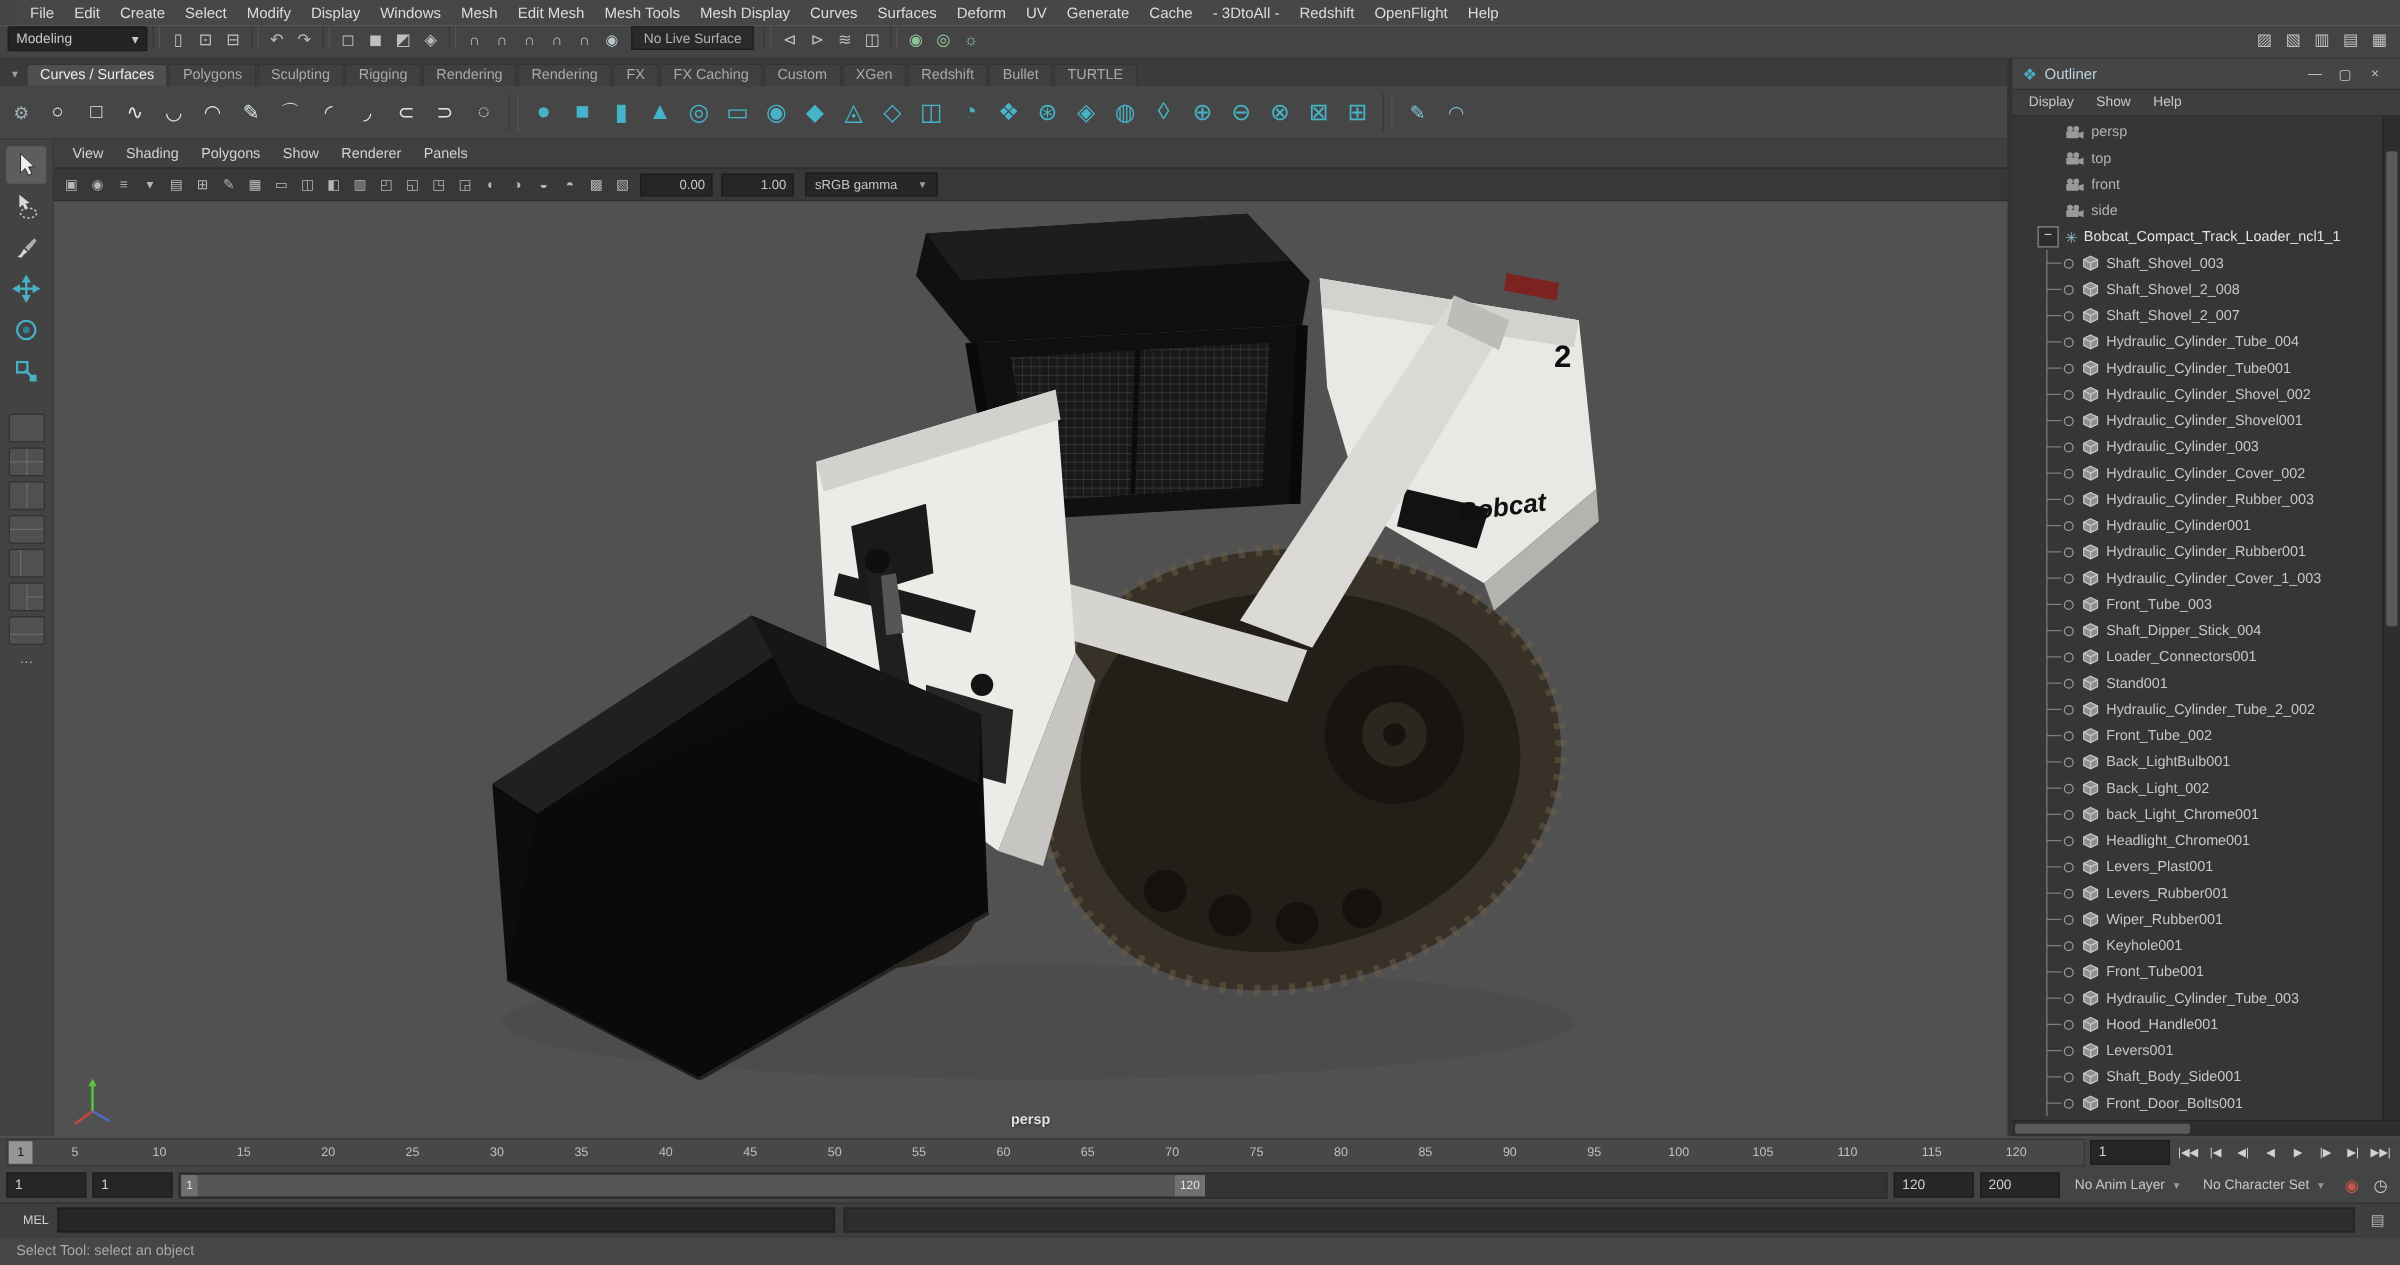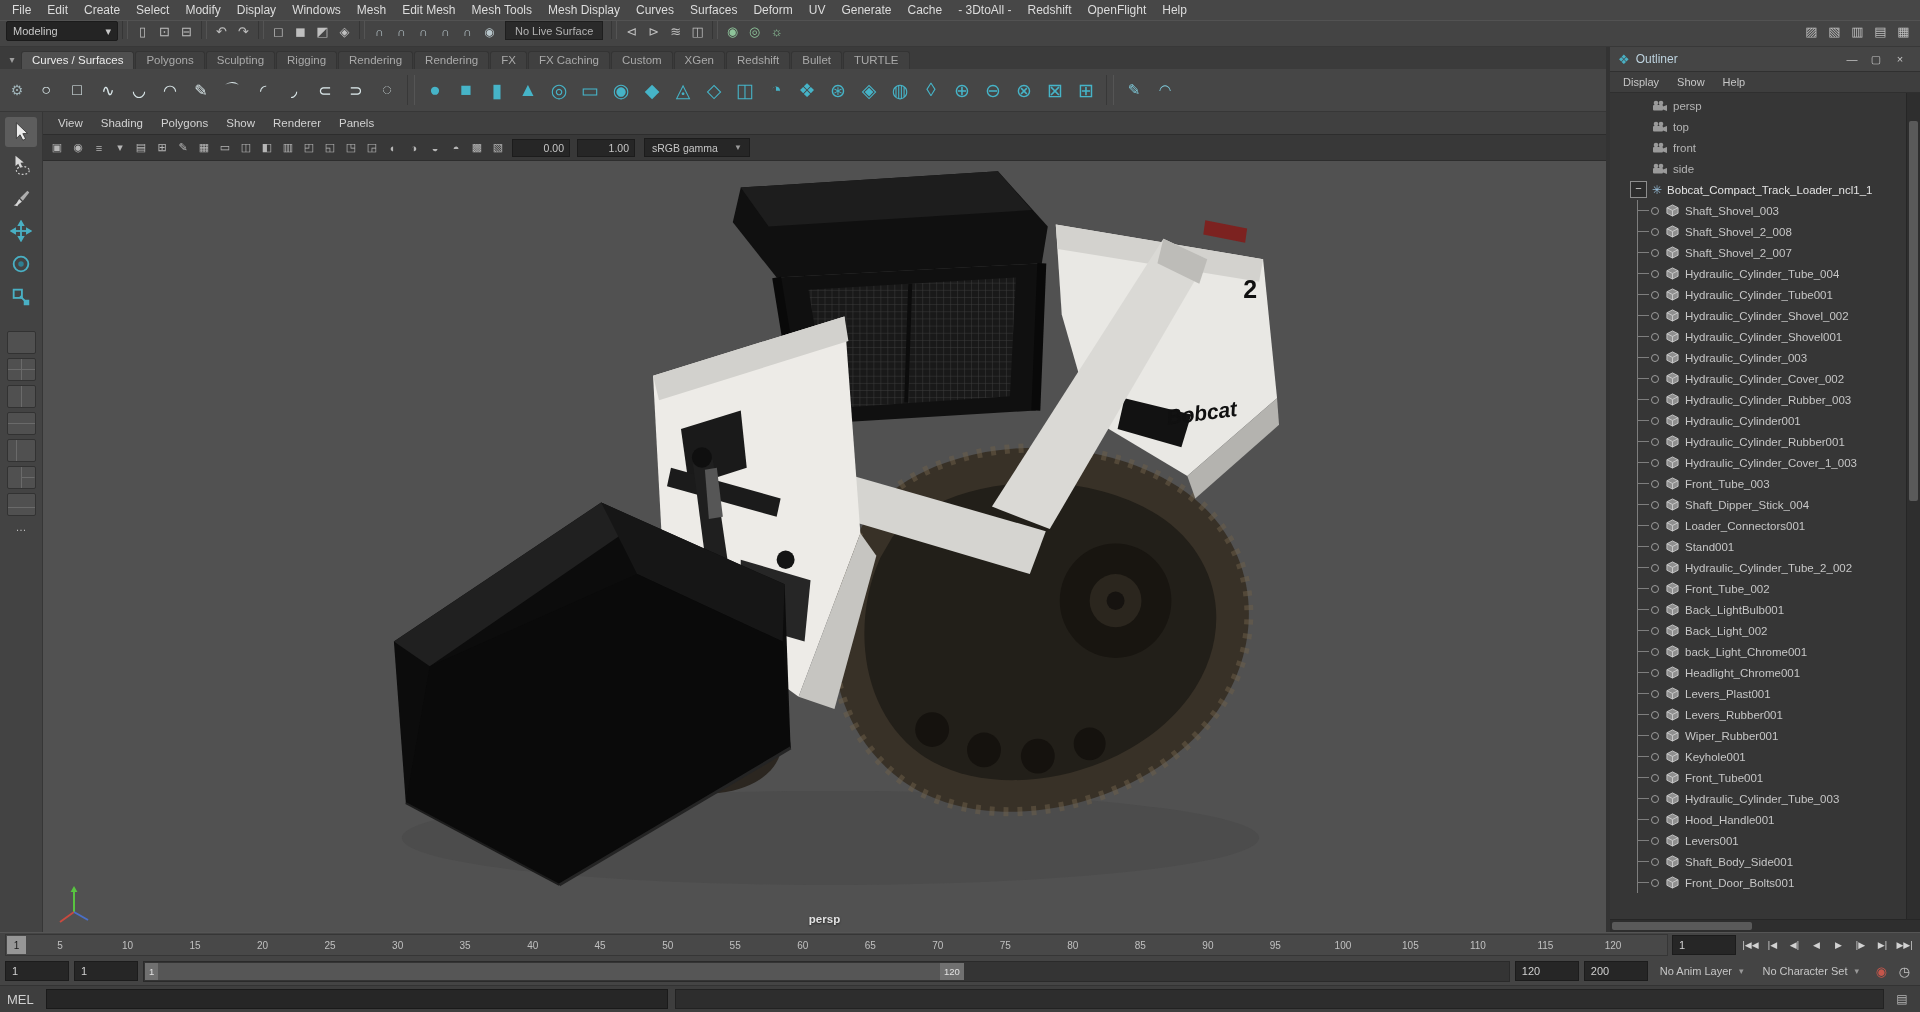--- a/index.html
+++ b/index.html
@@ -1,20 +1,20 @@
 <!DOCTYPE html>
 <html><head>
 <meta charset="utf-8">
 <style>
   html,body{margin:0;padding:0;background:#2b2b2b;}
   body{width:1920px;height:1012px;overflow:hidden;font-family:"Liberation Sans",sans-serif;-webkit-user-select:none;}
   .root{width:1920px;height:1012px;display:flex;flex-direction:column;background:#444;color:#ccc;}
 
   
-  .menubar{height:20px;background:#474747;display:flex;align-items:center;padding-left:4px;flex:none;}
+  .menubar{height:20px;background:#474747;display:flex;align-items:center;padding-left:4px;flex:none;margin-left:12px;}
   .mi{padding:0 8px;font-size:12px;color:#dcdcdc;line-height:20px;white-space:nowrap;cursor:default;}
 
   
   .statusline{height:25px;background:#444;display:flex;align-items:flex-start;gap:1px;padding:0 6px;border-top:1px solid #525252;border-bottom:1px solid #383838;flex:none;}
   .mode-select{width:98px;height:18px;background:#242424;border:1px solid #1b1b1b;border-radius:2px;display:flex;align-items:center;justify-content:space-between;padding:0 6px;font-size:11px;color:#c9c9c9;}
   .sep{width:4px;height:18px;border-left:1px solid #363636;border-right:1px solid #545454;margin:0 3px;flex:none;}
   .sicon{width:21px;height:21px;display:flex;align-items:center;justify-content:center;font-size:13px;color:#bfbfbf;flex:none;}
   .sicon.green{color:#8ec49a;}
   .sicon.snap{color:#b9c7cc;font-size:12px;}
   .live-field{height:17px;background:#2a2a2a;border:1px solid #1e1e1e;color:#b3b3b3;font-size:11px;display:flex;align-items:center;padding:0 9px;margin:0 4px;white-space:nowrap;}
@@ -107,21 +107,21 @@
   .range-track{flex:1;height:19px;background:#343434;border:1px solid #2a2a2a;position:relative;}
   .range-bar{position:absolute;left:1px;top:1px;bottom:1px;width:60%;background:#565656;display:flex;align-items:center;justify-content:space-between;}
   .range-handle{height:100%;background:#707070;font-size:9.5px;color:#e2e2e2;display:flex;align-items:center;justify-content:center;padding:0 4px;}
   .dd{height:20px;display:flex;align-items:center;gap:7px;padding:0 7px;font-size:11px;color:#c6c6c6;white-space:nowrap;flex:none;}
   .dd .arr{font-size:9px;color:#999;}
   .ricon{width:21px;height:21px;display:flex;align-items:center;justify-content:center;font-size:13px;color:#c0c0c0;flex:none;}
   .ricon.red{color:#c4564b;}
 
   
   .melrow{height:26px;background:#3e3e3e;display:flex;align-items:center;gap:7px;padding:0 7px;border-top:1px solid #333;flex:none;}
-  .mel-label{font-size:13px;color:#d0d0d0;width:32px;flex:none;}
+  .mel-label{font-size:10px;color:#d0d0d0;width:32px;flex:none;text-align:right;}
   .mel-input{width:620px;height:18px;background:#262626;border:1px solid #1a1a1a;flex:none;}
   .mel-output{flex:1;height:18px;background:#2d2d2d;border:1px solid #222;}
   .se-btn{width:22px;height:20px;display:flex;align-items:center;justify-content:center;color:#b5b5b5;font-size:12px;flex:none;}
   .helprow{height:22px;background:#464646;display:flex;align-items:center;padding:0 13px;font-size:11.5px;color:#a8a8a8;border-top:1px solid #383838;flex:none;}
 </style>
 </head>
 <body>
 
 <div class="root">
 
@@ -967,14 +967,17 @@
       </span>
   </div>
 
   <div class="melrow">
     <div class="mel-label">MEL</div>
     <div class="mel-input"></div>
     <div class="mel-output"></div>
     <div class="se-btn">▤</div>
   </div>
 
+  <div class="helprow">
+    <span>Select Tool: select an object</span>
+  </div>
 
 </div>
 
 </body></html>

